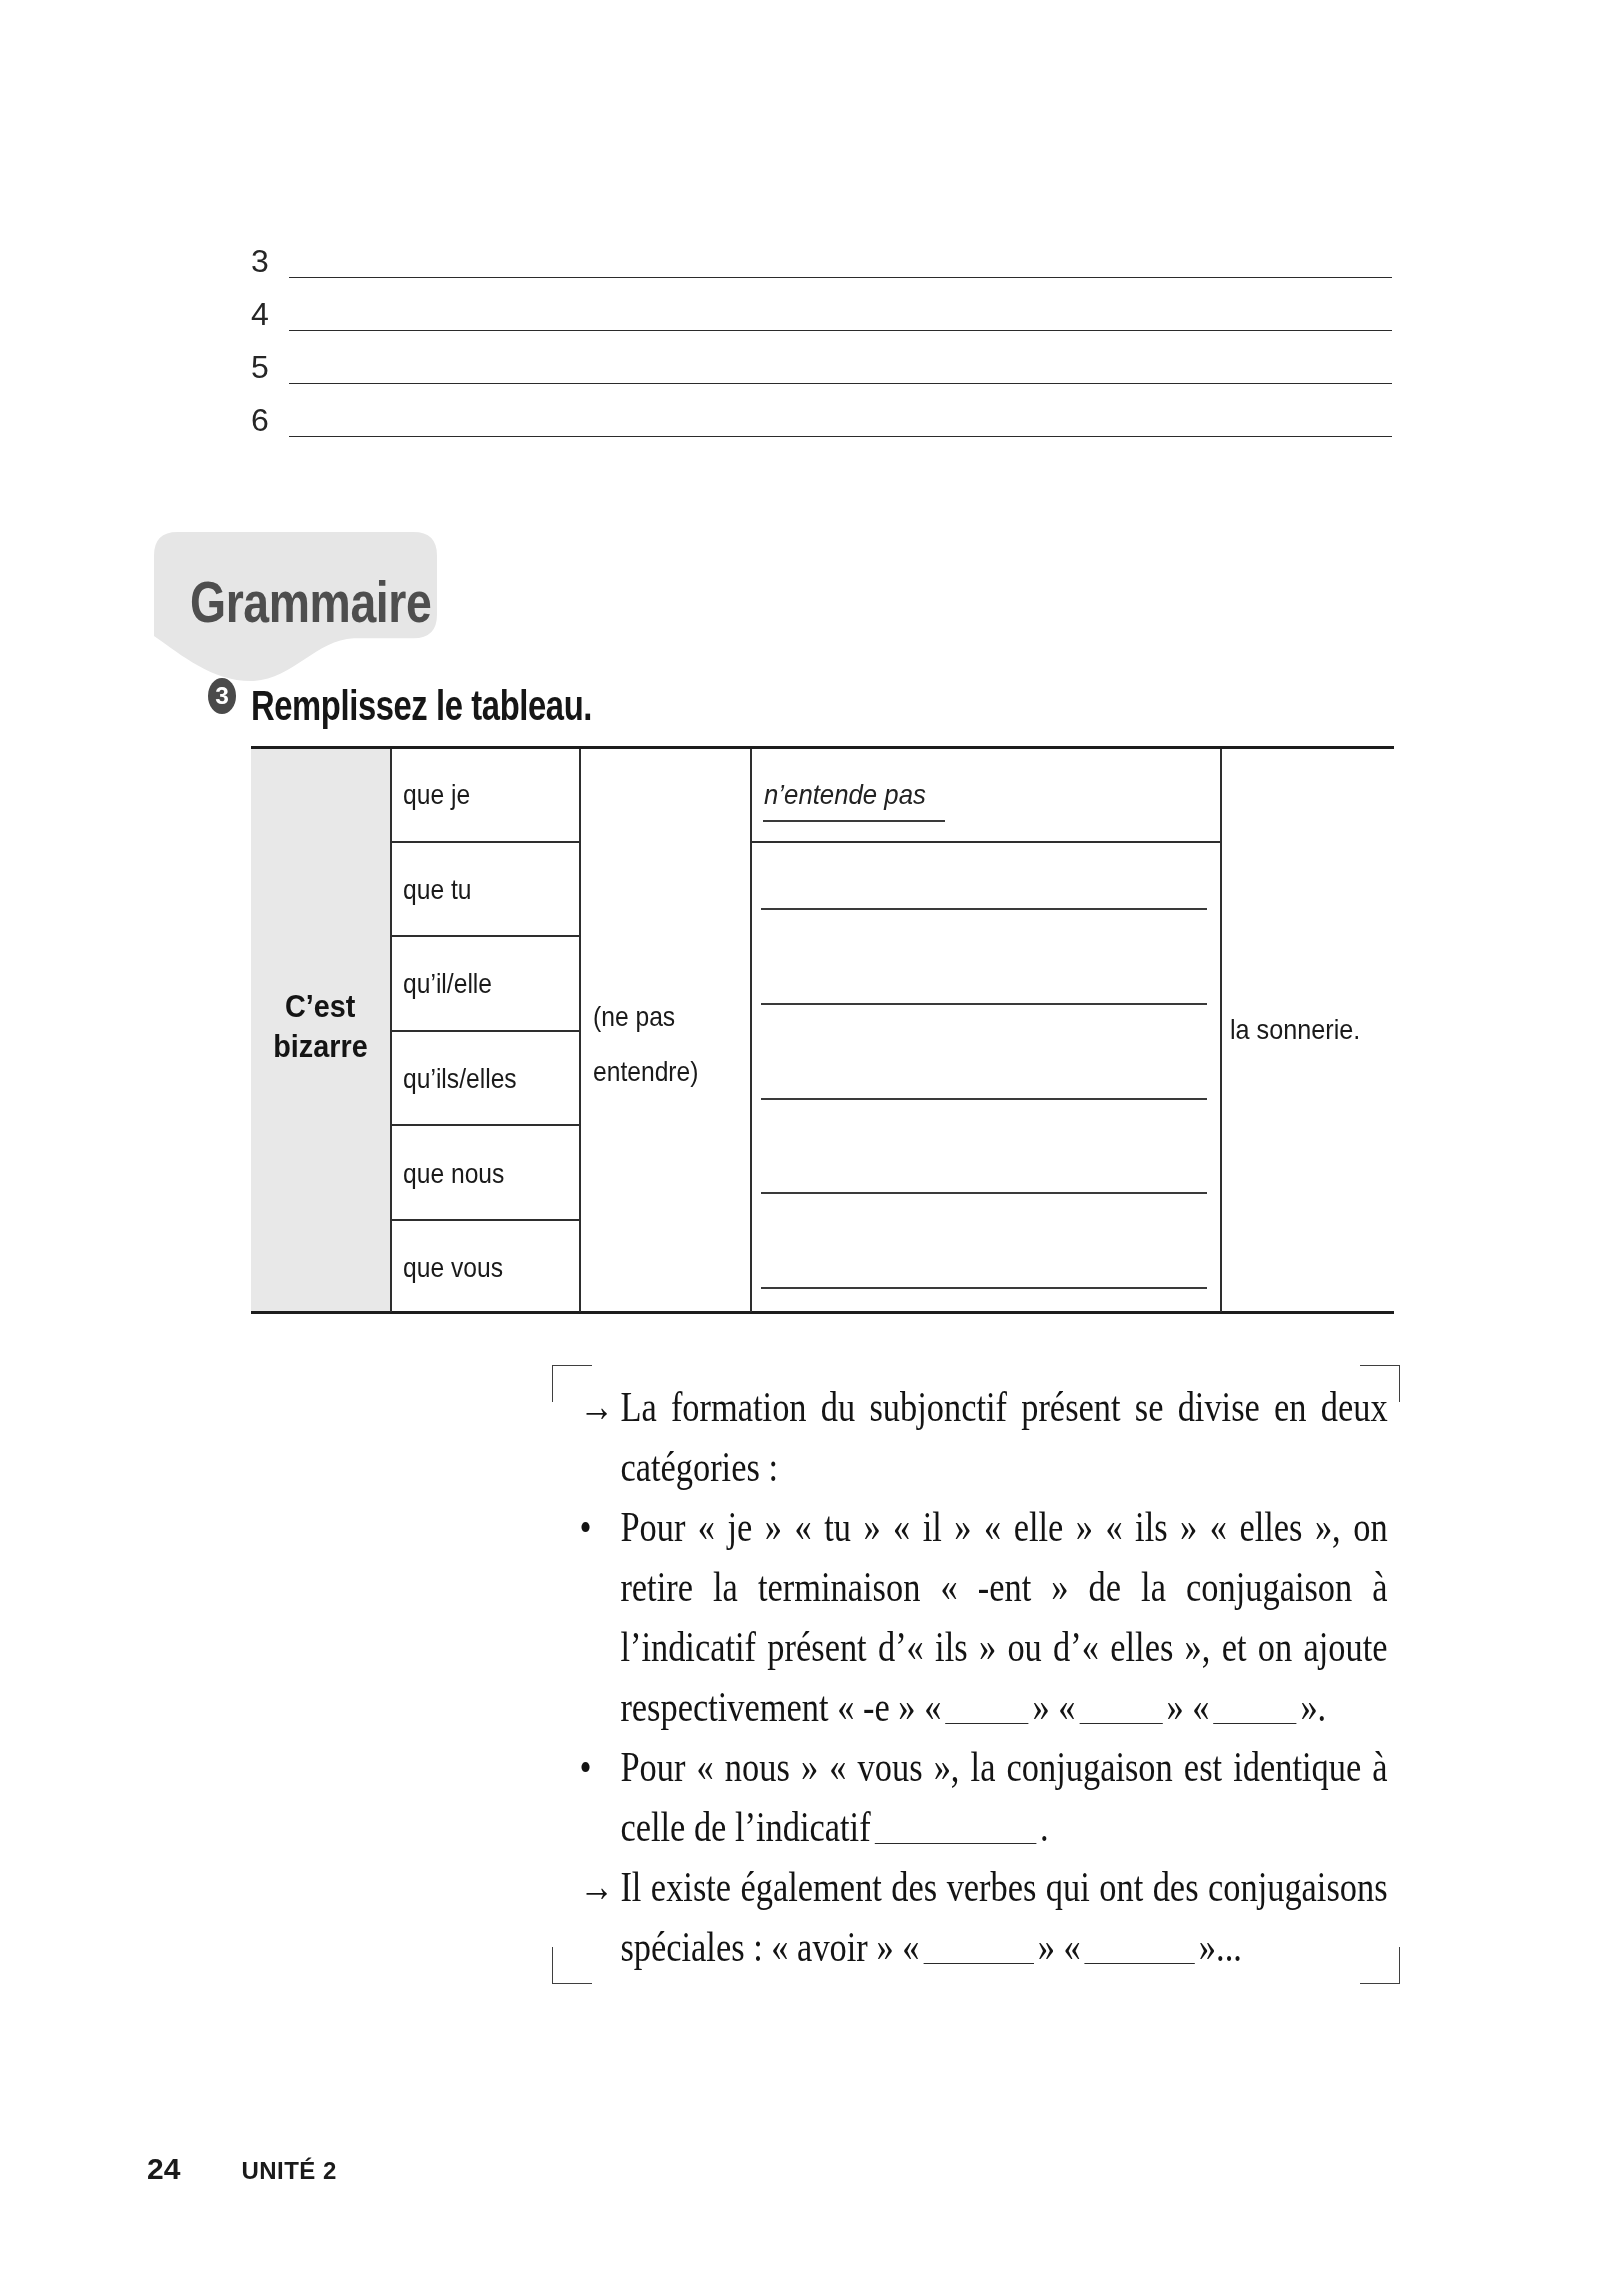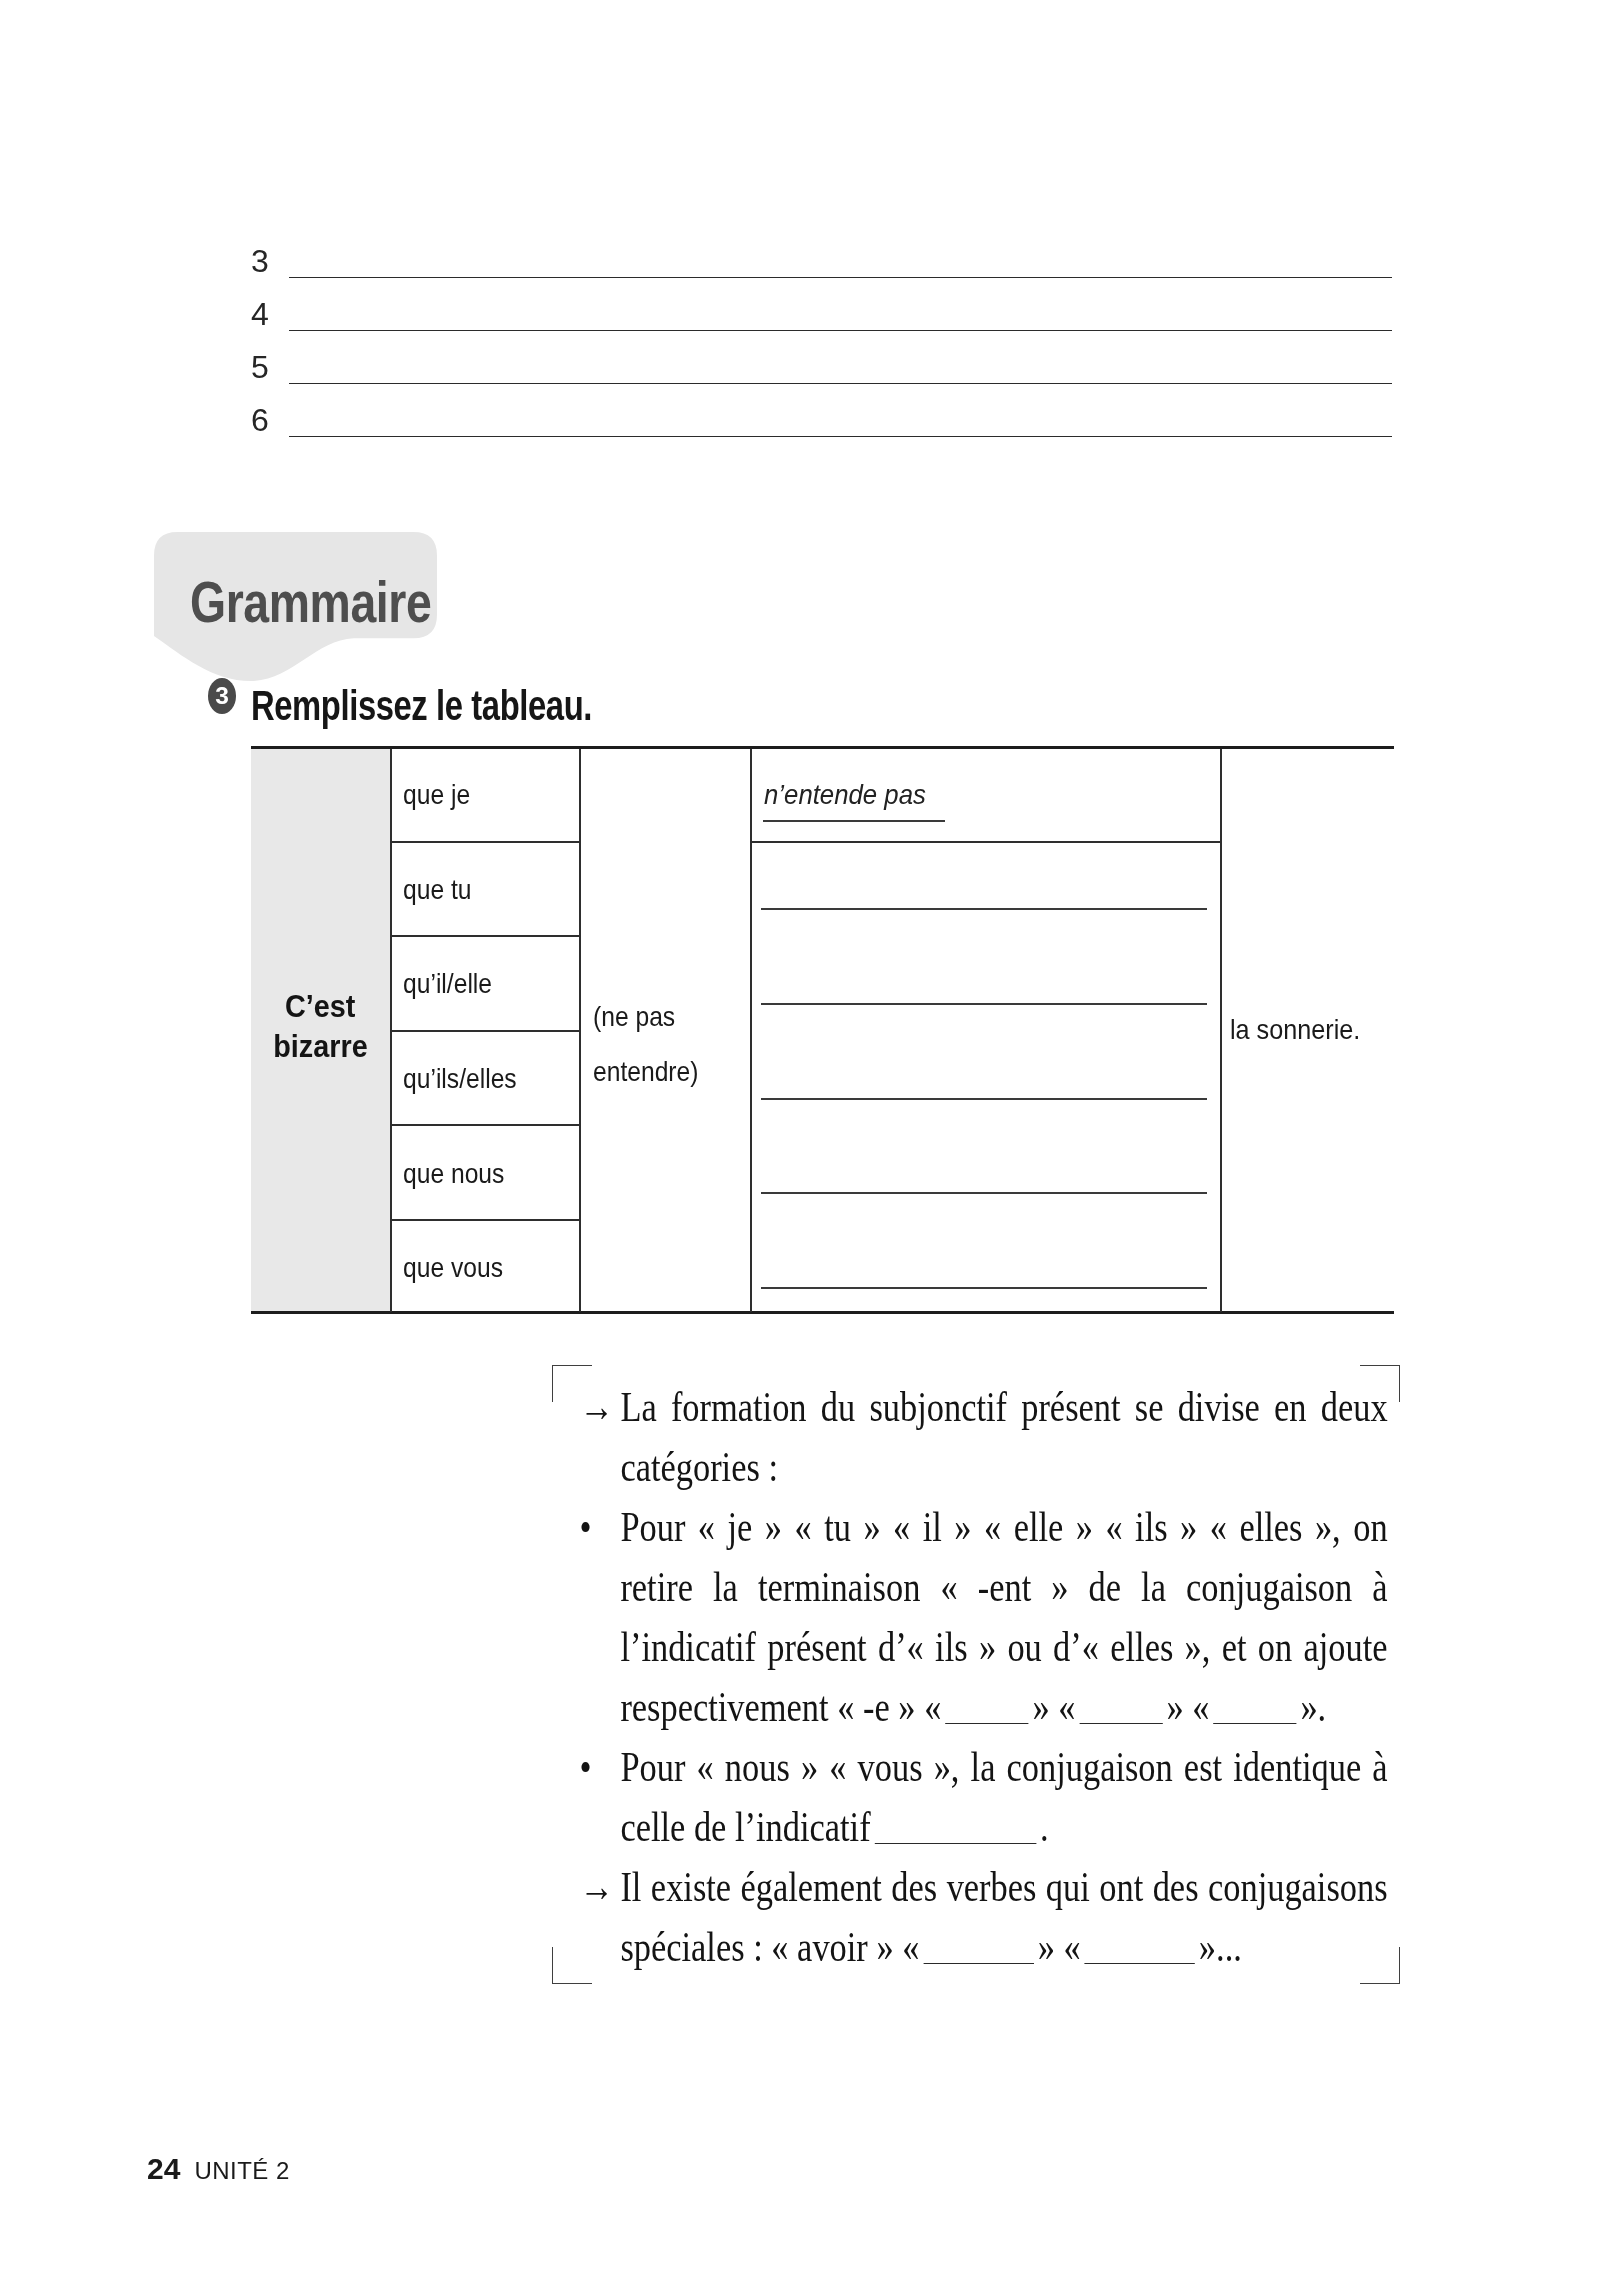--- a/index.html
+++ b/index.html
@@ -49,23 +49,23 @@
     font-family:"Liberation Serif","DejaVu Serif",serif;font-size:43px;line-height:60px;color:#141414;
     transform:scaleX(.8);transform-origin:left top;text-align:justify;}
   .note p{margin:0;padding-left:53px;position:relative;}
   .note .marker{position:absolute;left:2px;top:0;width:49px;text-align:left;}
   .blank{display:inline-block;height:2.9px;border-bottom:1.5px solid #2a2a2a;margin:0 4.9px;
     position:relative;top:2.9px;}
   .blank.w1{width:104px;}
   .blank.w2{width:202px;}
   .blank.w3{width:138px;}
   
-  .footer{position:absolute;left:147px;top:2152px;display:flex;align-items:baseline;gap:14px;}
+  .footer{position:absolute;left:147px;top:2152px;display:flex;align-items:baseline;gap:33px;}
   .pg-num{font-size:30px;font-weight:bold;color:#1a1a1a;}
-  .unit{font-size:24px;font-weight:normal;color:#1a1a1a;letter-spacing:0.5px;}
+  .unit{font-size:24px;font-weight:bold;color:#1a1a1a;letter-spacing:0.5px;margin-left:28px;}
 </style>
 </head>
 <body>
 
 <div id="page">
 
   <div>
     <div class="bl-num" style="top:246px">3</div>
     <div class="bl-line" style="top:277px"></div>
     <div class="bl-num" style="top:299px">4</div>

